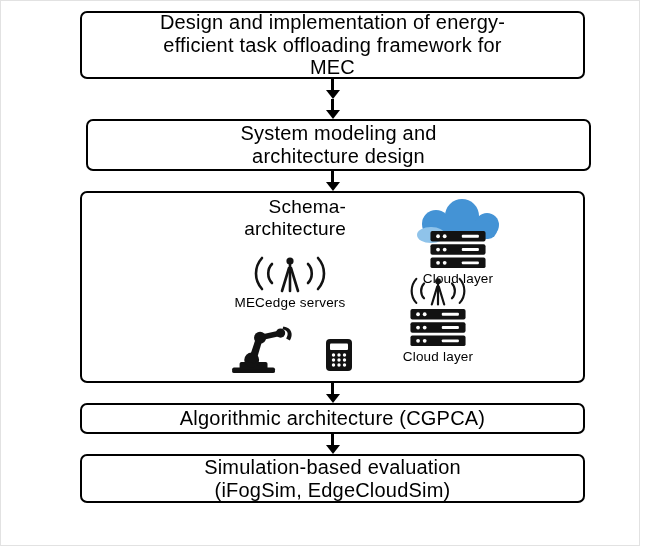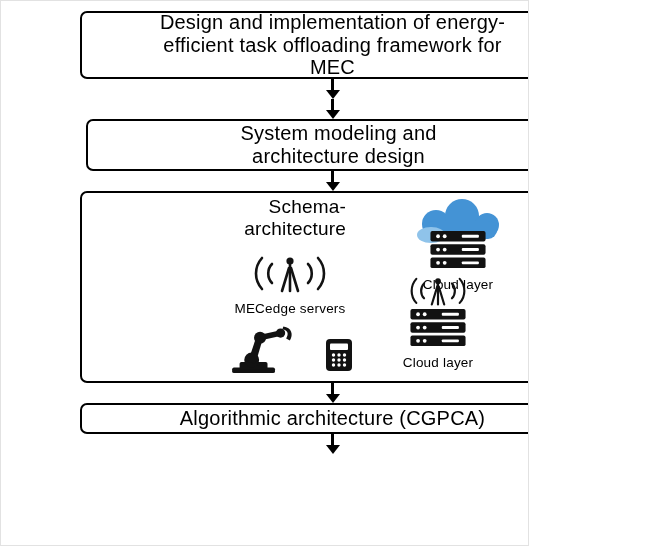--- a/index.html
+++ b/index.html
@@ -3,21 +3,21 @@
 <meta charset="utf-8">
 <style>
   * { box-sizing: border-box; margin: 0; padding: 0; }
   html, body { background: #ffffff; }
   body {
     font-family: "Liberation Sans", "DejaVu Sans", sans-serif;
     color: #000;
   }
   .canvas {
     position: relative;
-    width: 529px;
+    width: 640px;
     height: 546px;
     background: #ffffff;
     border: 1px solid #e2e2e2;
     overflow: hidden;
   }
   .flow {
     position: absolute;
     left: 0; top: 0;
     width: 663px;
     display: flex;
@@ -76,21 +76,21 @@
     position: absolute;
     display: flex;
     flex-direction: column;
     align-items: center;
   }
   .grp-cloud-top { left: 298px; top: 4px; width: 156px; }
   .grp-cloud-top .server-svg { margin-top: -14px; }
   .grp-edge { left: 118px; top: 60px; width: 180px; }
   .grp-cloud-bot { left: 282px; top: 82px; width: 148px; }
   .grp-cloud-bot .server-svg { margin-top: 3px; }
-  .icon-label { font-size: 13.5px; margin-top: 8px; white-space: nowrap; }
+  .icon-label { font-size: 13.5px; margin-top: 2px; white-space: nowrap; }
   .robot-svg { position: absolute; left: 146px; top: 127px; }
   .device-svg { position: absolute; left: 243px; top: 145px; }
 </style>
 </head>
 <body>
 
 <div class="canvas">
   <div class="flow">
 
     <div class="box box1">
@@ -246,15 +246,19 @@
 
     <div class="box box5">
       <span class="box-label">Algorithmic architecture (CGPCA)</span>
     </div>
 
     <div class="arrow">
       <div class="shaft"></div>
       <div class="head"></div>
     </div>
 
+    <div class="box box6">
+      <span class="box-label">Simulation-based evaluation
+(iFogSim, EdgeCloudSim)</span>
+    </div>
 
   </div>
 </div>
 
 </body></html>

